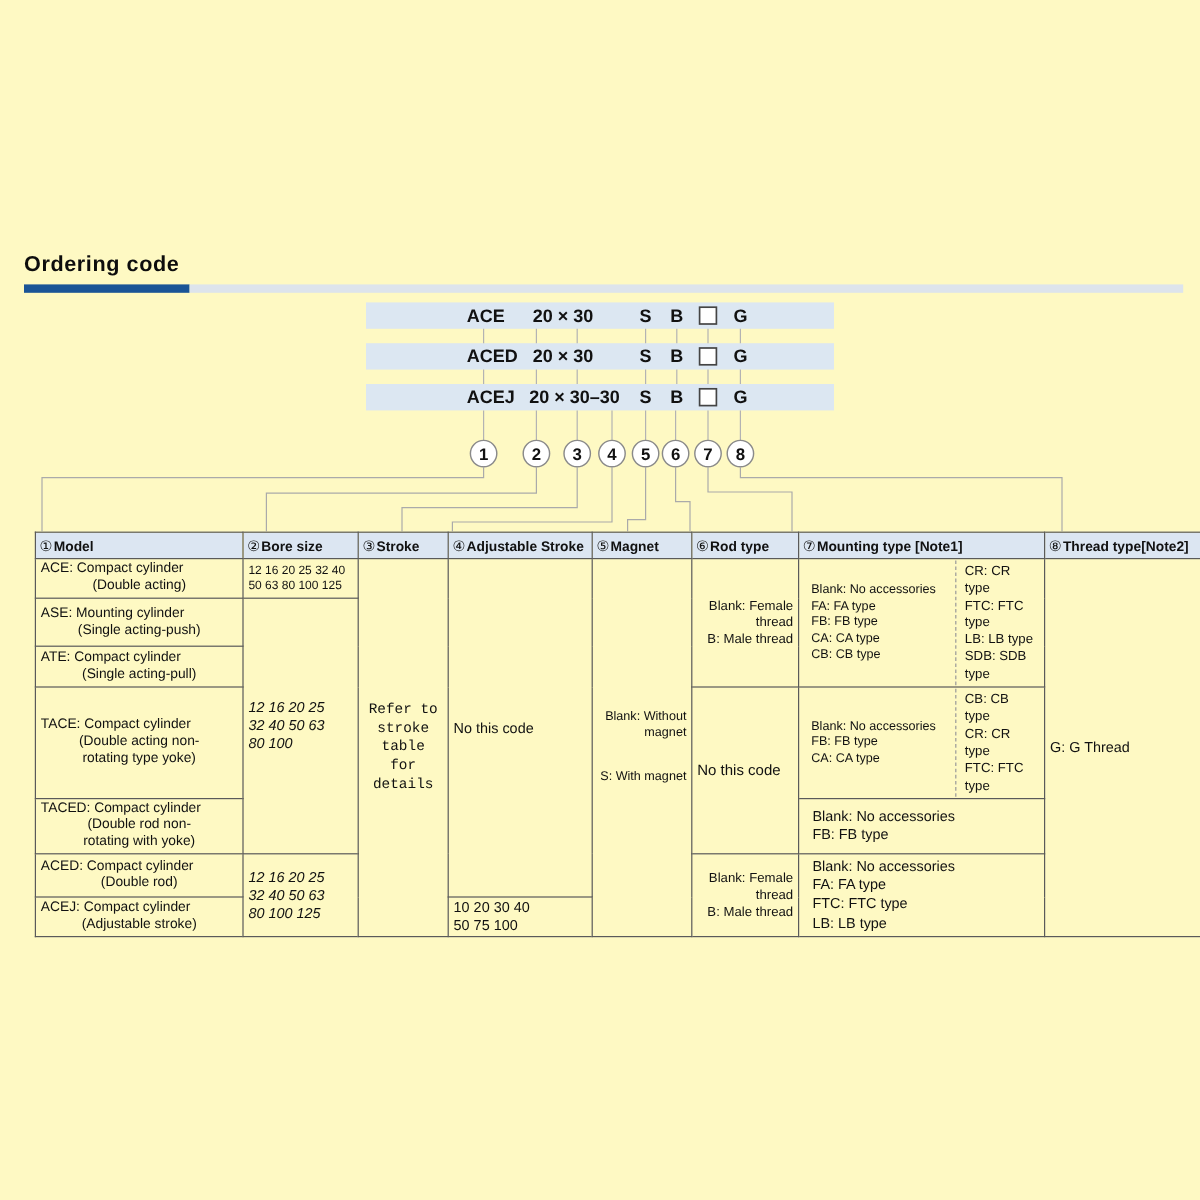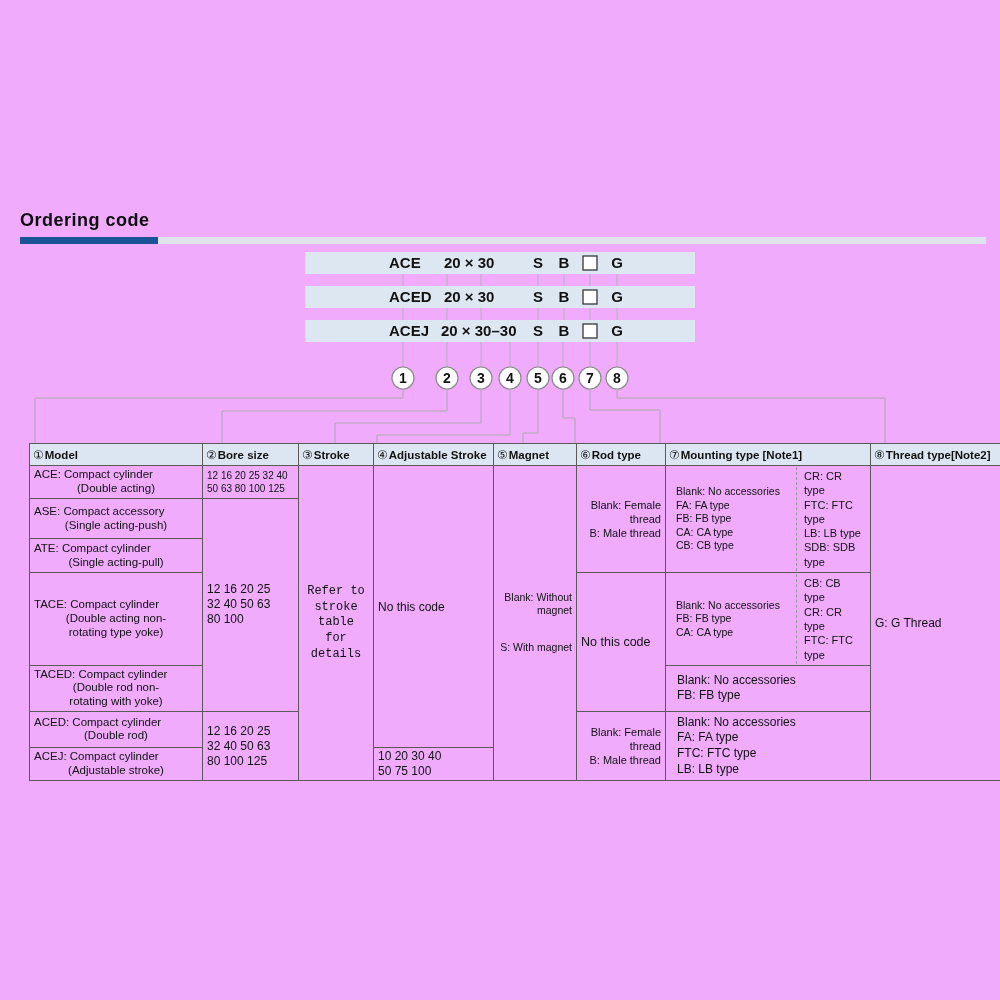--- a/index.html
+++ b/index.html
@@ -1,17 +1,17 @@
 <!DOCTYPE html>
 <html><head>
 <meta charset="utf-8">
 <style>
   html,body{margin:0;padding:0;}
   body{width:1000px;height:1000px;background:#ffffff;font-family:"Liberation Sans",sans-serif;color:#111;}
-  #page{position:relative;width:1000px;height:1000px;background:#f0abfc;overflow:hidden;}
+  #page{position:relative;width:1000px;height:1000px;background:#fef9c3;overflow:hidden;}
 
   
   #title-wrap{position:absolute;left:20px;top:210px;width:966px;}
   #page-title{font-size:18px;font-weight:bold;letter-spacing:0.5px;color:#0d0d0d;margin:0 0 4px 0;}
   .underline{position:absolute;top:27px;height:7px;}
   .underline.accent{left:0;width:138px;background:#1a5496;}
   .underline.track{left:138px;width:828px;background:#dde4ec;}
 
   
   #diagram{position:absolute;left:0;top:250px;}
@@ -26,21 +26,21 @@
 
   
   #spec-table{position:absolute;left:29px;top:443px;border-collapse:collapse;table-layout:fixed;width:972px;}
   #spec-table td,#spec-table th{border:1px solid #5a5a5a;padding:1px 4px;vertical-align:middle;overflow:hidden;}
   #spec-table th{background:#dce6f2;text-align:left;font-size:11.5px;font-weight:bold;height:19px;white-space:nowrap;padding-left:3px;}
   .cnum{font-weight:normal;font-size:12px;margin-right:1px;}
   .ml{white-space:pre-line;line-height:1.25;}
   td.model-cell{font-size:11.5px;line-height:1.2;padding-left:5px;}
   .m-l2{text-align:center;white-space:pre-line;}
   td.bore{font-size:10px;line-height:1.3;padding-left:4px;}
-  td.bore.big{font-size:12px;line-height:1.25;padding-left:8px;}
+  td.bore.big{font-size:12px;line-height:1.25;padding-left:8px;font-style:italic;}
   td.stroke-cell{font-size:12px;text-align:center;line-height:1.3;font-family:Liberation Mono, monospace;}
   td.adj-cell{font-size:12px;padding-left:8px;}
   td.magnet-cell{font-size:10.5px;text-align:right;padding-right:6px;line-height:1.3;}
   .gap-top{margin-top:24px;}
   td.rod-cell{font-size:11px;text-align:right;padding-right:8px;line-height:1.3;}
   td.rod-cell.nocode{font-size:12.5px;text-align:left;padding-left:6px;}
   td.mount-cell{padding:0;vertical-align:middle;}
   .split{display:flex;align-items:center;height:100%;}
   .split .sl{width:118px;padding:2px 2px 2px 6px;font-size:10.5px;line-height:1.28;}
   .split .sr{flex:1;border-left:1px dashed #999;padding:2px 2px 2px 7px;font-size:11px;line-height:1.3;}
@@ -205,21 +205,21 @@
 FTC: FTC type
 LB: LB type
 SDB: SDB type</div>
         </div>
       </td>
       <td class="thread-cell" rowspan="7">G: G Thread</td>
     </tr>
 
     <tr style="height:34px">
       <td class="model-cell">
-        <div>ASE: Compact accessory</div>
+        <div>ASE: Mounting cylinder</div>
         <div class="m-l2">(Single acting-push)</div>
       </td>
       <td class="bore big ml" rowspan="4">12 16 20 25
 32 40 50 63
 80 100</td>
     </tr>
 
     <tr style="height:34px">
       <td class="model-cell">
         <div>ATE: Compact cylinder</div>

